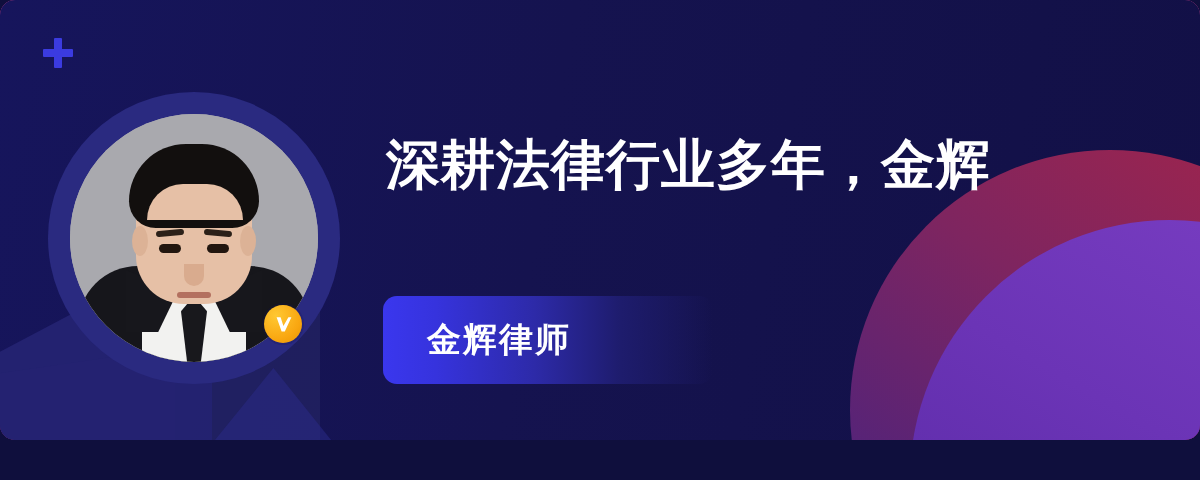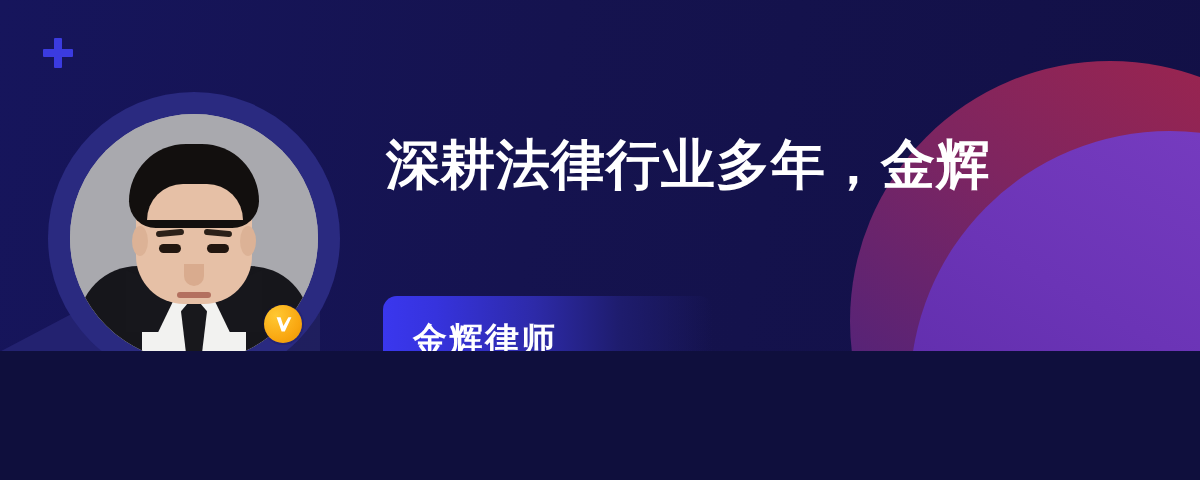--- a/index.html
+++ b/index.html
@@ -3,25 +3,26 @@
 <meta charset="utf-8">
 <style>
   html, body {
     margin: 0;
     padding: 0;
     background: #0f0f3d;
   }
   #banner {
     position: relative;
     width: 1200px;
-    height: 351px;
+    height: 440px;
     overflow: hidden;
     background: #ec4899;
     font-family: "Liberation Sans", "DejaVu Sans", sans-serif;
     user-select: none;
+    border-radius: 15px;
   }
 
   
   .bg-base {
     position: absolute;
     inset: 0;
     background: linear-gradient(100deg, #16155c 0%, #15134f 45%, #121046 100%);
   }
 
   
@@ -257,21 +258,21 @@
     border-radius: 14px;
     background: linear-gradient(90deg, #3a37ee 0%, #3633dd 16%, #2d2aa8 46%, #1e1c6d 72%, rgba(20,19,85,0) 100%);
     display: flex;
     align-items: center;
   }
   .name-badge .name-text {
     color: #ffffff;
     font-size: 34px;
     font-weight: bold;
     letter-spacing: 2px;
-    margin-left: 30px;
+    margin-left: 44px;
     white-space: nowrap;
     text-align: center;
   }
 </style>
 </head>
 <body>
 
 <div id="banner">
 
   <div class="bg-base"></div>

